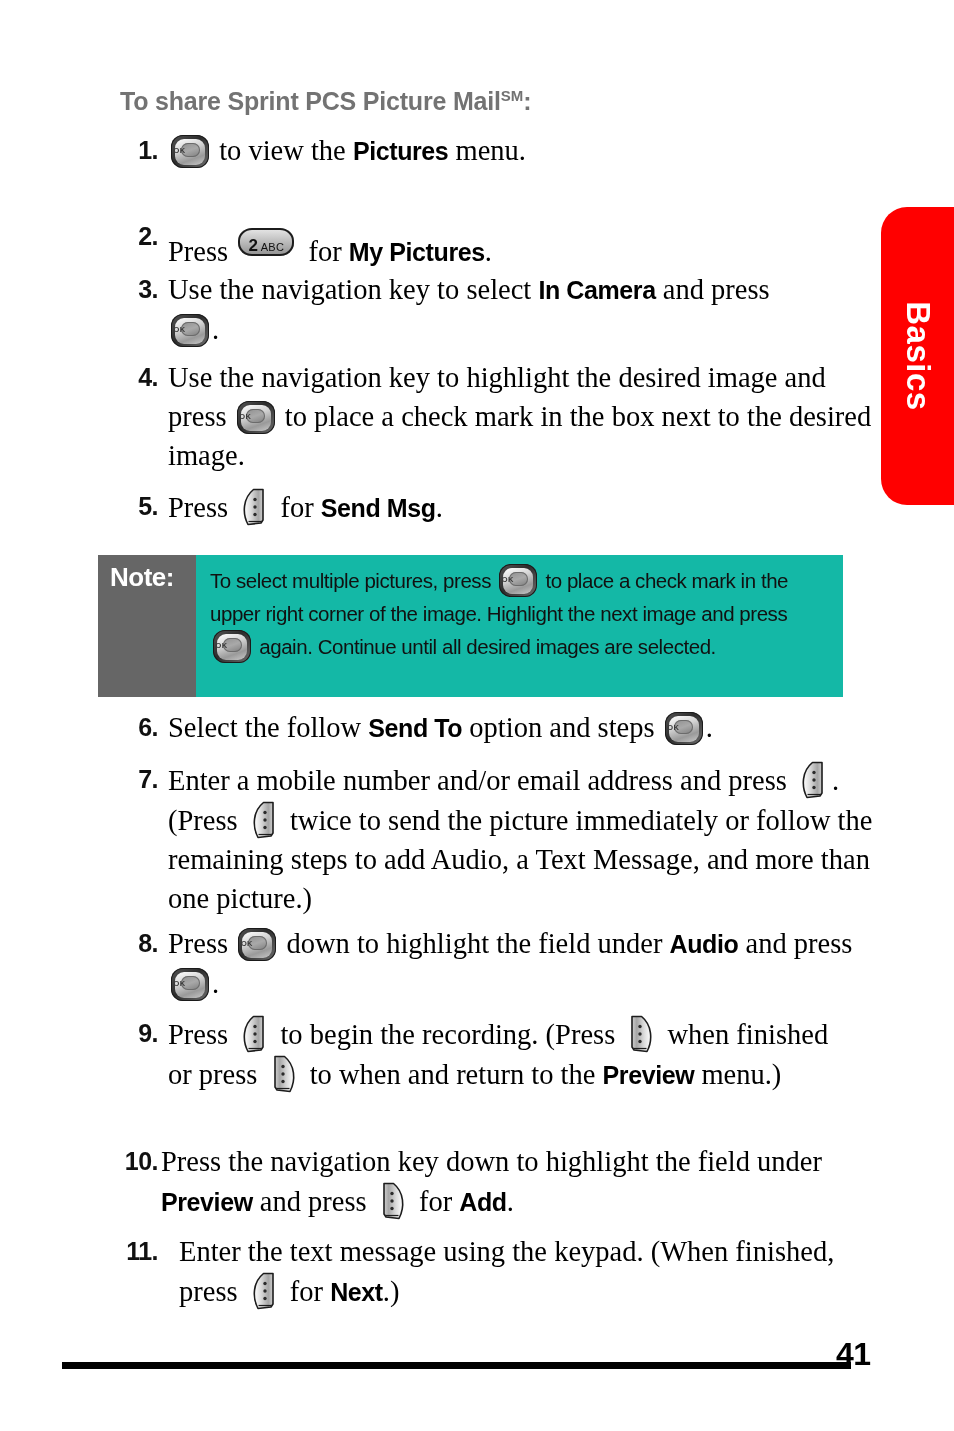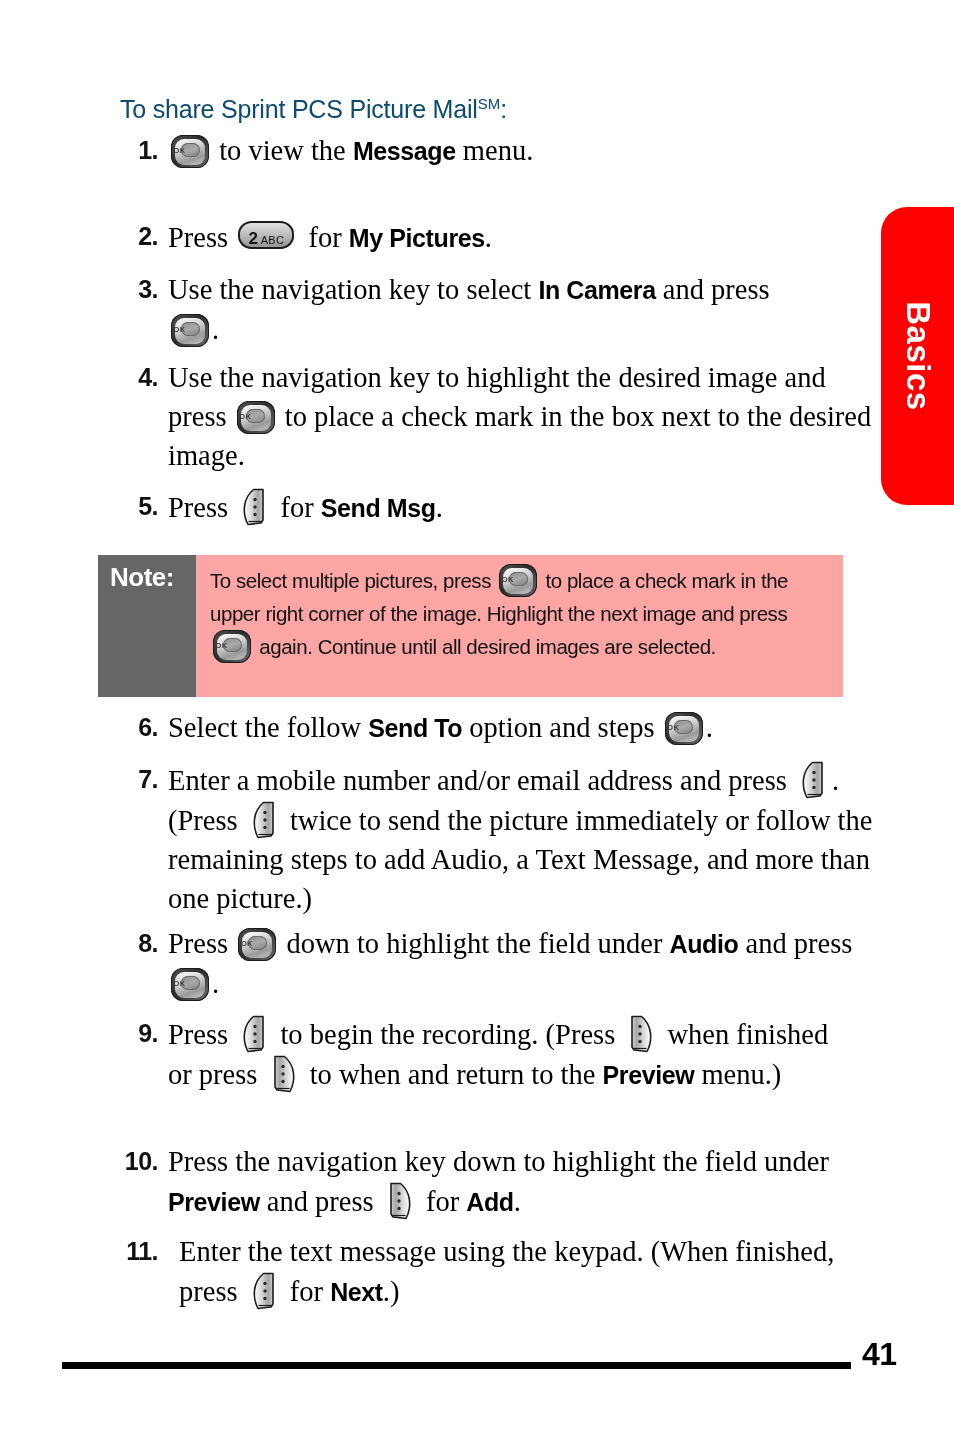--- a/index.html
+++ b/index.html
@@ -47,26 +47,26 @@
     left: 0;
     top: 0;
     width: 880px;
     height: 1431px;
   }
 
   
   #heading {
     position: absolute;
     left: 120px;
-    top: 95px;
-    font-family: "Liberation Sans", sans-serif;
-    font-weight: normal;
+    top: 87px;
+    font-family: "Liberation Sans", sans-serif;
+    font-weight: bold;
     font-size: 25px;
     letter-spacing: -0.2px;
-    color: #0c4a6e;
+    color: #737373;
     white-space: nowrap;
   }
   #heading .sup {
     font-size: 15px;
     vertical-align: 9px;
     letter-spacing: 0;
   }
 
   
   .step {
@@ -144,21 +144,21 @@
     letter-spacing: 0.3px;
   }
 
   
   .key-num {
     display: inline-block;
     position: relative;
     width: 60px;
     height: 28px;
     vertical-align: -6px;
-    margin: 4px 3px;
+    margin: 11px 3px;
     text-decoration: underline;
   }
   .key-num .shell {
     position: absolute;
     left: 0; top: 0;
     width: 56px; height: 28px;
     border-radius: 14px / 13px;
     background: linear-gradient(180deg, #e9e9e9 0%, #bdbdbd 48%, #8f8f8f 100%);
     box-shadow: inset 0 0 0 2px #1c1c1c;
   }
@@ -187,21 +187,21 @@
   .key-soft svg { display: block; }
 
   
   #note-box {
     position: absolute;
     left: 98px;
     top: 555px;
     width: 745px;
     height: 142px;
     display: flex;
-    background: #fca5a5;
+    background: #14b8a6;
   }
   #note-box .note-label-cell {
     flex: 0 0 98px;
     background: #666666;
     position: relative;
   }
   #note-box .note-label {
     position: absolute;
     left: 12px;
     top: 7px;
@@ -226,40 +226,40 @@
   #footer-rule {
     position: absolute;
     left: 62px;
     top: 1362px;
     width: 789px;
     height: 7px;
     background: #000000;
   }
   #page-number {
     position: absolute;
-    left: 862px;
+    left: 836px;
     top: 1336px;
     font-family: "Liberation Sans", sans-serif;
     font-weight: bold;
     font-size: 32px;
     color: #000;
     letter-spacing: -0.5px;
   }
 </style>
 </head>
 <body>
 
 <div id="content">
 
   <div id="heading">To share Sprint PCS Picture Mail<span class="sup">SM</span>:</div>
 
   <div id="steps-container">
       <div class="step" style="top: 131px; left: 124px; width: 759px;">
         <div class="num" style="width: 34px; margin-right: 10px;">1.</div>
-        <div class="body" style="width: 715px;"><span class="key-ok"><span class="shell"></span><span class="face"></span><span class="ok-pad"></span><span class="ok-text">OK</span></span><span> to view the </span><b>Message</b><span> menu.</span></div>
+        <div class="body" style="width: 715px;"><span class="key-ok"><span class="shell"></span><span class="face"></span><span class="ok-pad"></span><span class="ok-text">OK</span></span><span> to view the </span><b>Pictures</b><span> menu.</span></div>
       </div>
       <div class="step" style="top: 217px; left: 124px; width: 759px;">
         <div class="num" style="width: 34px; margin-right: 10px;">2.</div>
         <div class="body" style="width: 715px;"><span>Press </span><span class="key-num"><span class="shell"></span><span class="lbl"><span class="d">2</span><span class="a"> ABC</span></span></span><span> for </span><b>My Pictures</b><span>.</span></div>
       </div>
       <div class="step" style="top: 270px; left: 124px; width: 684px;">
         <div class="num" style="width: 34px; margin-right: 10px;">3.</div>
         <div class="body" style="width: 640px;"><span>Use the navigation key to select </span><b>In Camera</b><span> and press </span><span class="key-ok"><span class="shell"></span><span class="face"></span><span class="ok-pad"></span><span class="ok-text">OK</span></span><span>.</span></div>
       </div>
       <div class="step" style="top: 358px; left: 124px; width: 764px;">
@@ -376,21 +376,21 @@
               <g transform="translate(30,0) scale(-1,1)">
                 <path d="M9 37.5 C3 26 4 11 14.5 2.5 L24 2.5 L24 33 L22 36 Z" fill="url(#skright)" stroke="#1c1c1c" stroke-width="1.6" stroke-linejoin="round"></path>
                 <path d="M9.5 34.5 L22.5 34.5" stroke="#1c1c1c" stroke-width="1.2" fill="none"></path>
                 <circle cx="16" cy="12.5" r="1.7" fill="#2b2b2b"></circle>
                 <circle cx="16" cy="20" r="1.7" fill="#2b2b2b"></circle>
                 <circle cx="16" cy="27.5" r="1.7" fill="#2b2b2b"></circle>
               </g>
             </svg></span><span> to when and return to the </span><b>Preview</b><span> menu.)</span></div>
       </div>
       <div class="step" style="top: 1142px; left: 104px; width: 756px;">
-        <div class="num" style="width: 54px; margin-right: 10px;">10.</div>
+        <div class="num" style="width: 54px; margin-right: 3px;">10.</div>
         <div class="body" style="width: 692px;"><span>Press the navigation key down to highlight the field under </span><b>Preview</b><span> and press </span><span class="key-soft"><svg width="30" height="40" viewBox="0 0 30 40" xmlns="http://www.w3.org/2000/svg">
               <defs>
                 <linearGradient id="skright" x1="0" y1="0" x2="1" y2="0">
                   <stop offset="0%" stop-color="#ffffff"></stop>
                   <stop offset="35%" stop-color="#dcdcdc"></stop>
                   <stop offset="75%" stop-color="#a6a6a6"></stop>
                   <stop offset="100%" stop-color="#cfcfcf"></stop>
                 </linearGradient>
               </defs>
               <g transform="translate(30,0) scale(-1,1)">

